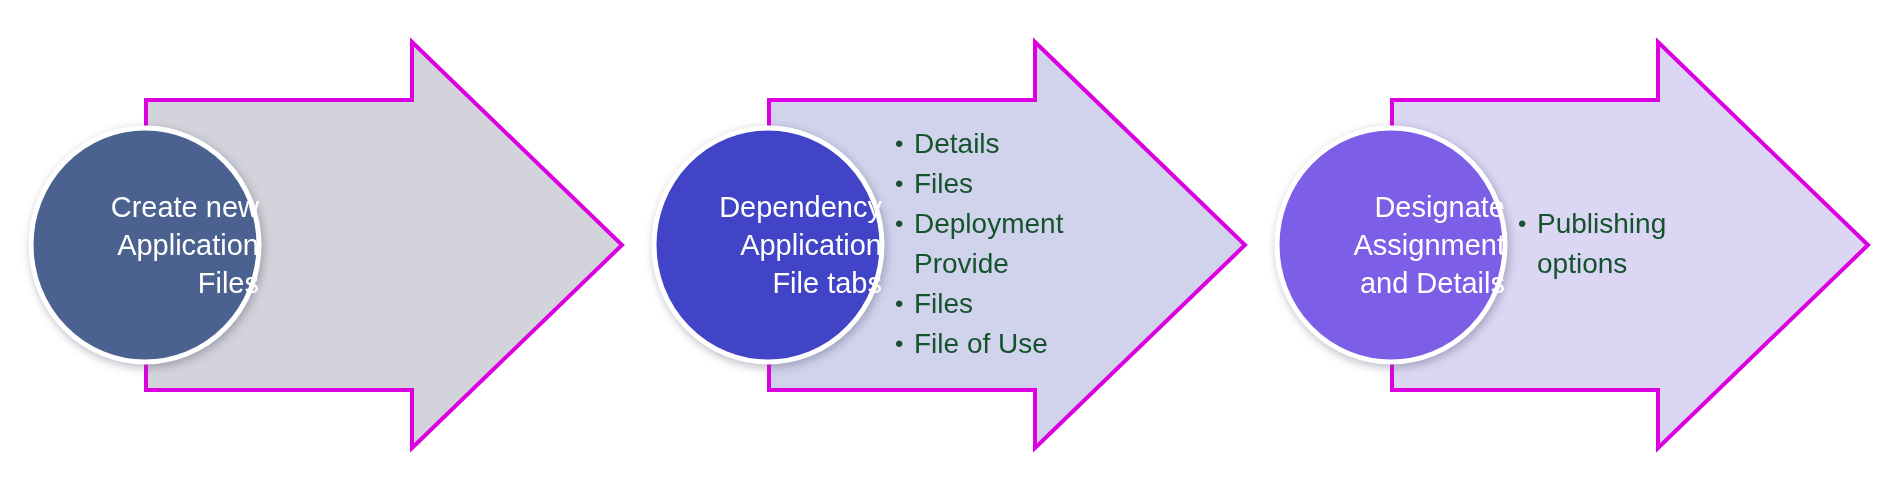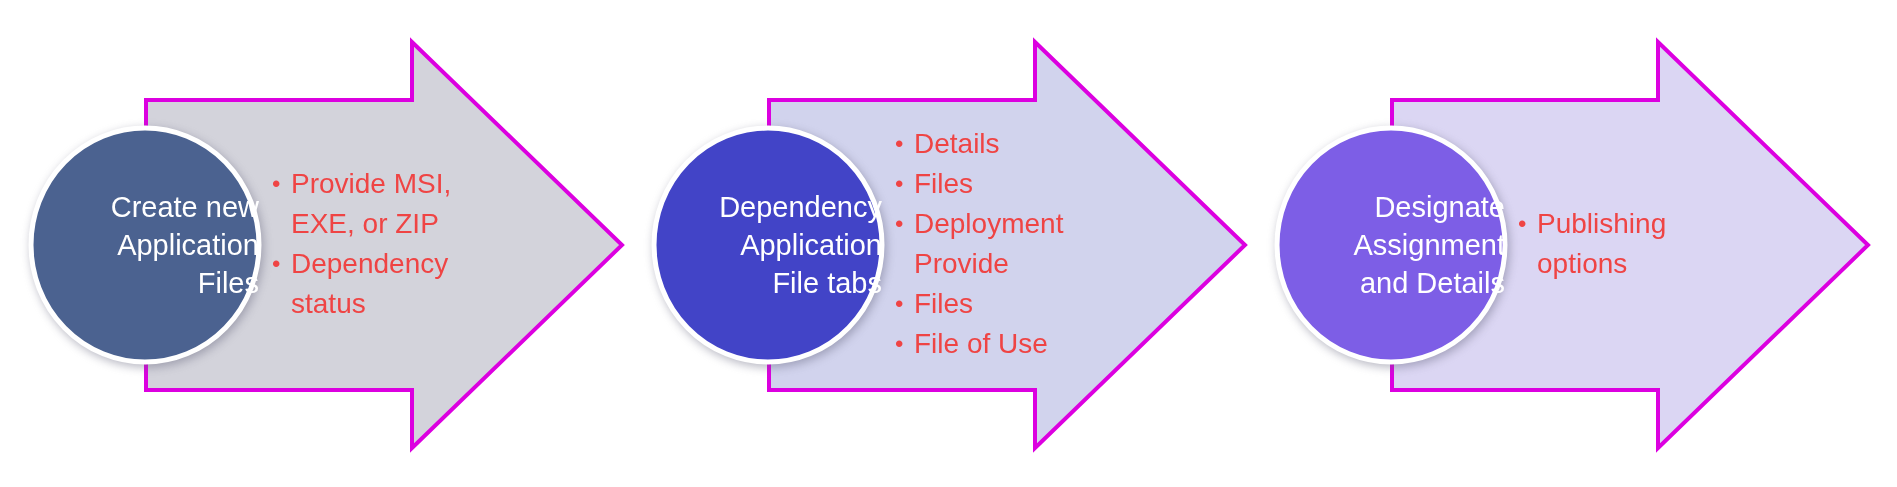--- a/index.html
+++ b/index.html
@@ -31,21 +31,21 @@
     text-align: center;
     white-space: nowrap;
   }
   .bullets {
     position: absolute;
     left: 272px; top: 50%;
     transform: translateY(-50%);
     width: 205px;
     margin: 0; padding: 0;
     list-style: none;
-    color: #ef4444;
+    color: #14532d;
     font-size: 28px;
     line-height: 40px;
   }
   .bullets li { position: relative; padding-left: 19px; }
   .bullets li::before {
     content: "\2022";
     position: absolute;
     left: 0; top: 0;
     font-size: 24px;
     line-height: 40px;
@@ -59,24 +59,20 @@
   <div class="step" style="left:0px">
     <svg class="step-svg" viewBox="0 0 700 487">
       <polygon class="arrow" points="146,100 412,100 412,42 622,245 412,448 412,390 146,390" fill="#d3d3db" stroke="#dc00e0"></polygon>
       <ellipse class="step-circle" cx="145" cy="245" rx="114" ry="117" fill="#4b6290"></ellipse>
     </svg>
     <div class="circle-label">
       <div>Create new</div>
       <div>Application</div>
       <div>Files</div>
     </div>
-    <ul class="bullets">
-      <li>Provide MSI, EXE, or ZIP</li>
-      <li>Dependency status</li>
-    </ul>
   </div>
 
   <div class="step" style="left:623px">
     <svg class="step-svg" viewBox="0 0 700 487">
       <polygon class="arrow" points="146,100 412,100 412,42 622,245 412,448 412,390 146,390" fill="#d1d3ed" stroke="#dc00e0"></polygon>
       <ellipse class="step-circle" cx="145" cy="245" rx="114" ry="117" fill="#4244c7"></ellipse>
     </svg>
     <div class="circle-label">
       <div>Dependency</div>
       <div>Application</div>

